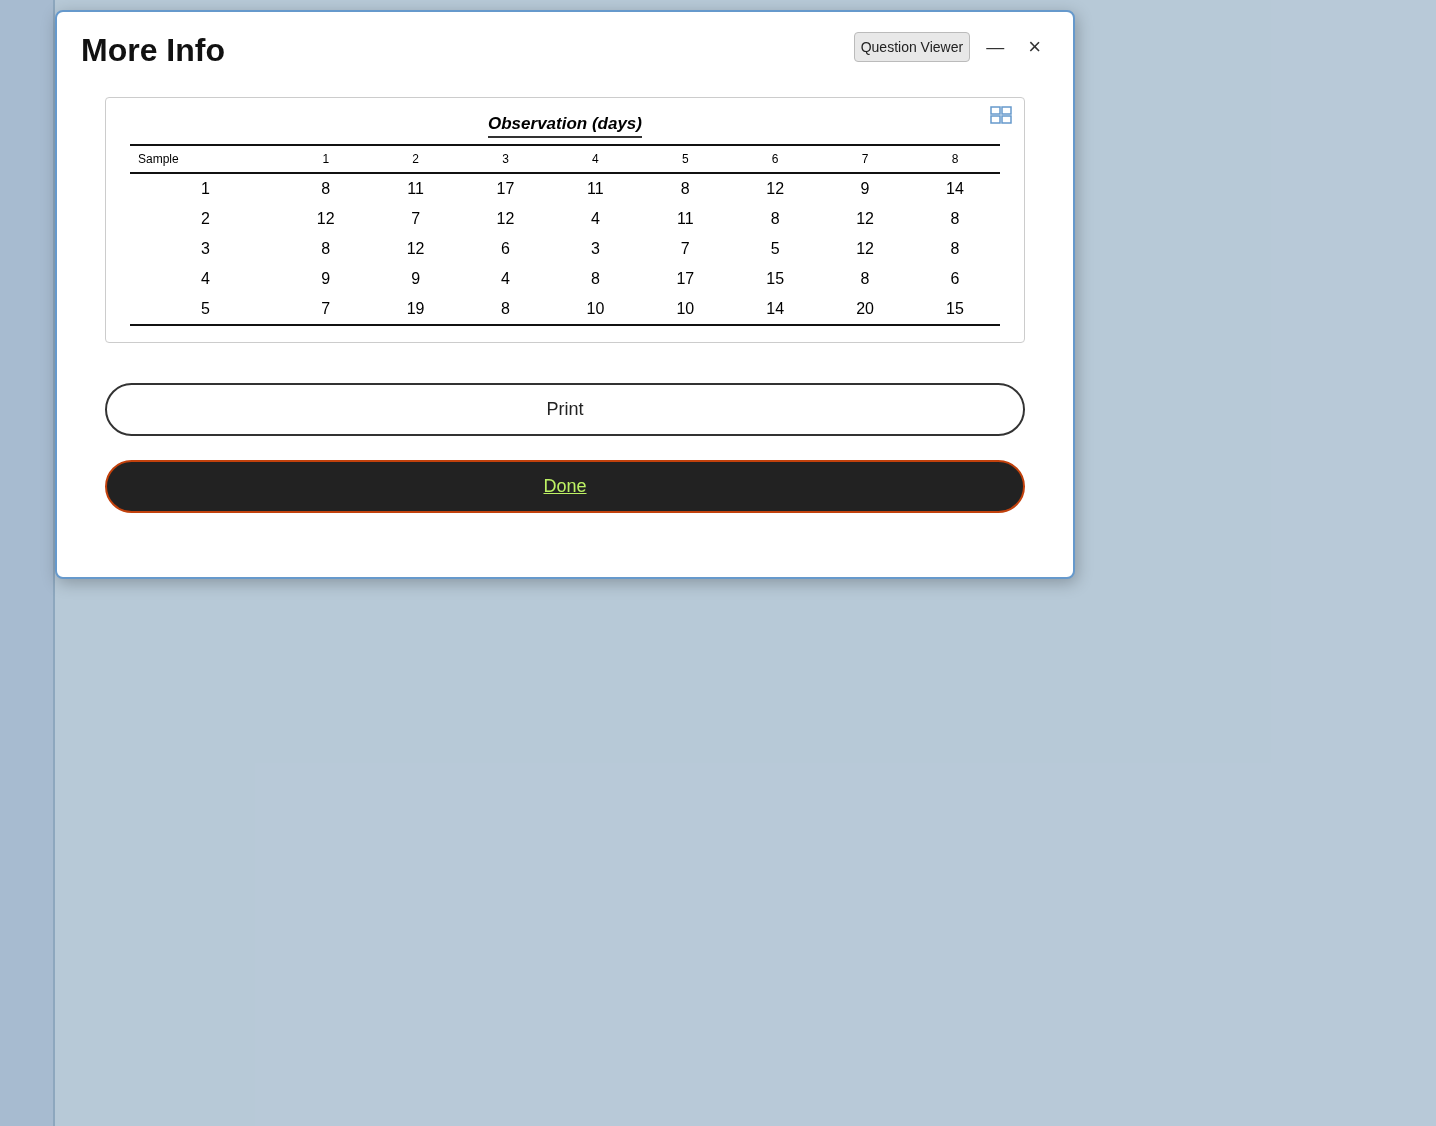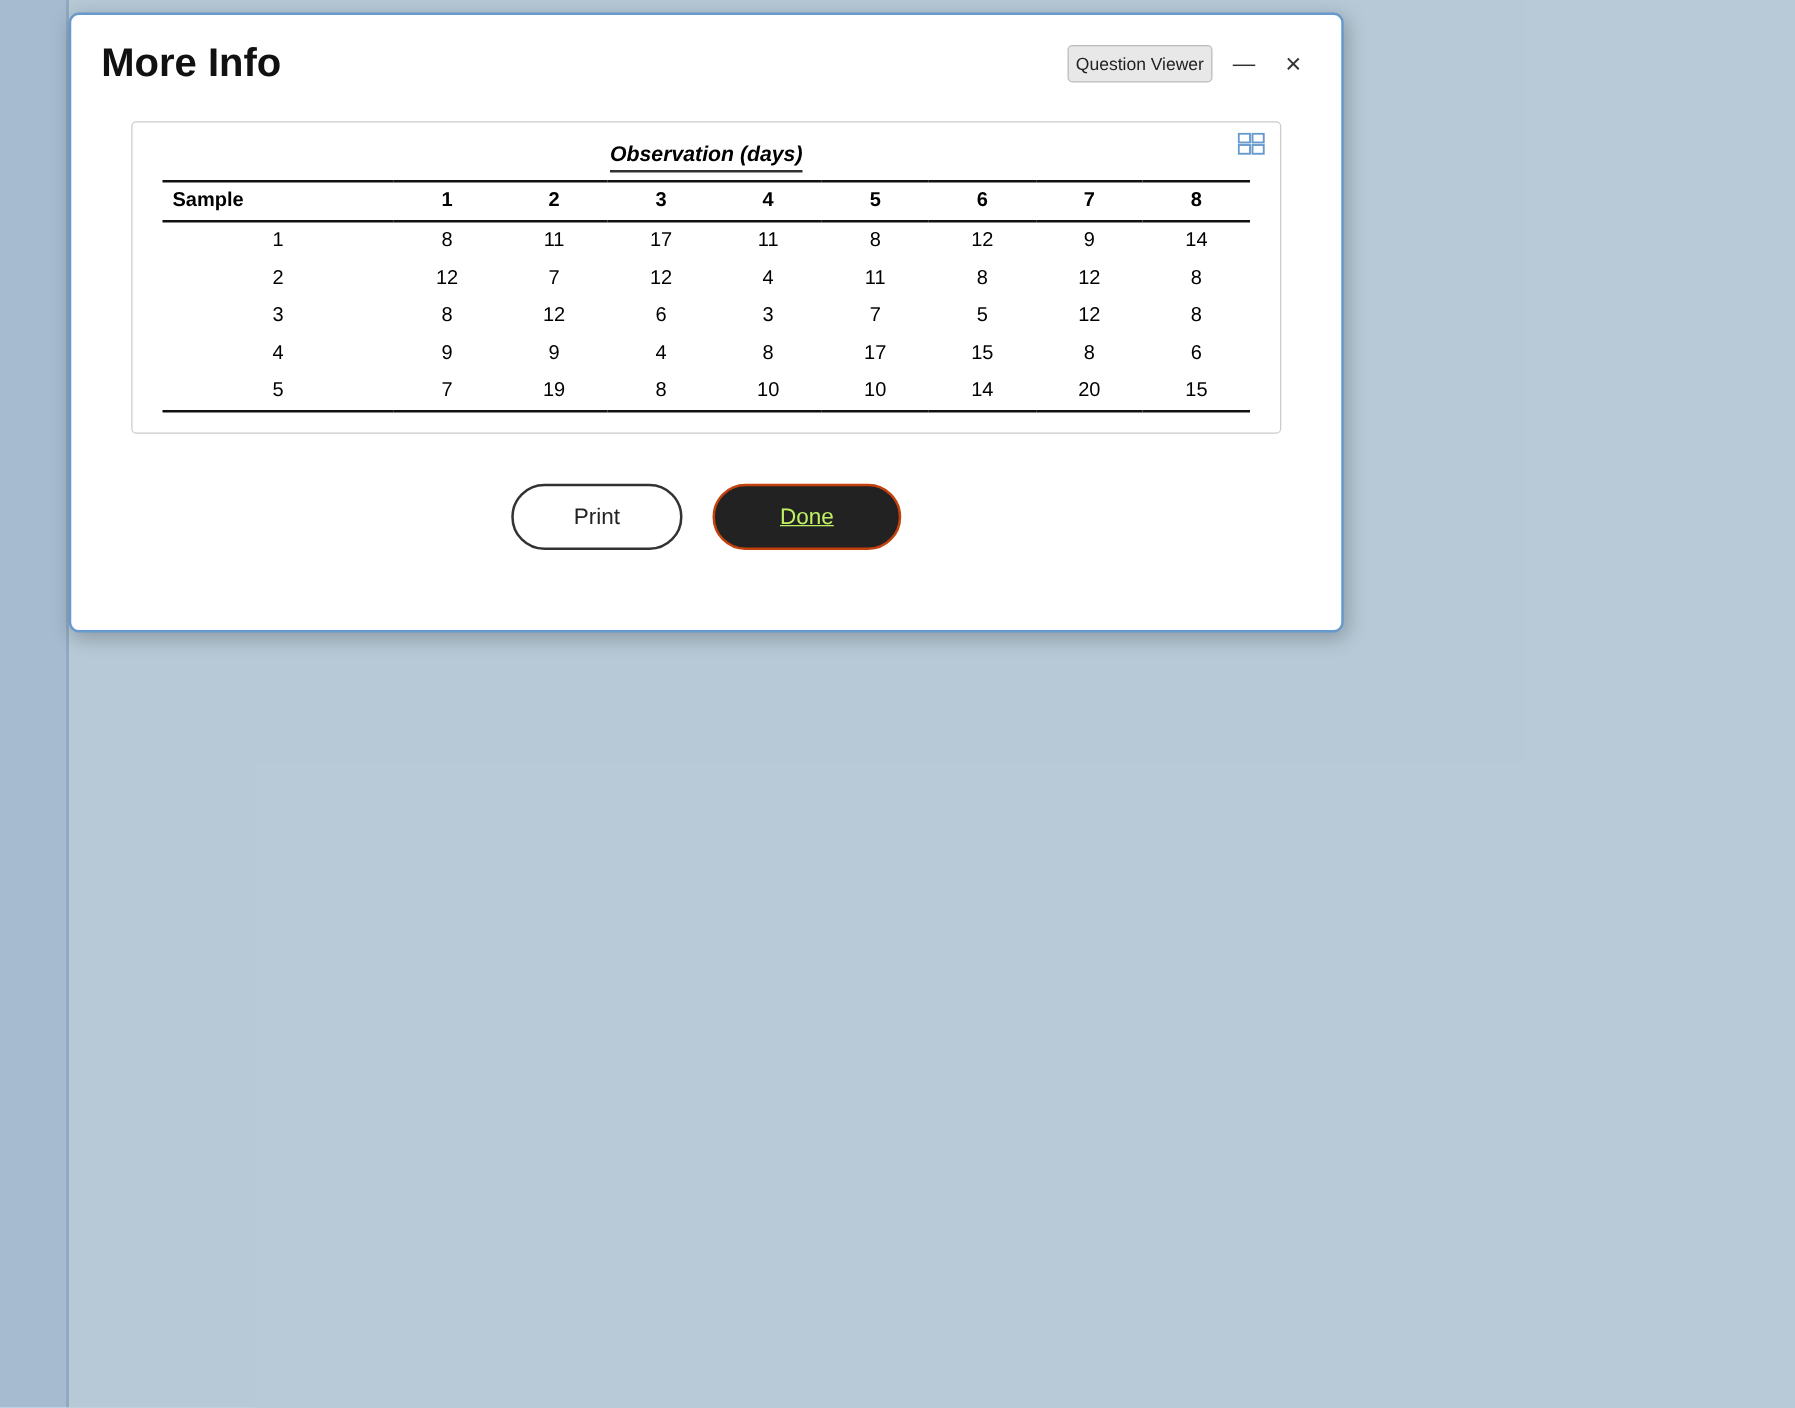--- a/index.html
+++ b/index.html
@@ -48,21 +48,21 @@
       background: #ffffff;
       border: 2px solid #6699cc;
       border-radius: 8px;
       padding: 0;
       box-shadow: 2px 4px 16px rgba(0,0,0,0.25);
     }
 
     .modal-header {
       padding: 20px 24px 12px 24px;
       display: flex;
-      align-items: center;
+      align-items: flex-start;
       justify-content: space-between;
       border-bottom: none;
     }
 
     .modal-title {
       font-size: 32px;
       font-weight: bold;
       color: #111;
     }
 
@@ -137,26 +137,26 @@
       border-bottom: none;
     }
 
     .data-table .obs-header-row td span {
       display: inline-block;
       border-bottom: 2px solid #333;
       padding-bottom: 2px;
     }
 
     .data-table .col-header-row th {
-      font-weight: bold;
+      font-weight: normal;
       text-align: center;
       padding: 6px 8px;
       border-top: 2px solid #111;
       border-bottom: 2px solid #111;
-      font-size: 16px;
+      font-size: 12px;
     }
 
     .data-table .col-header-row th:first-child {
       text-align: left;
     }
 
     .data-table tbody tr td {
       text-align: center;
       padding: 6px 8px;
       font-size: 16px;
@@ -166,23 +166,24 @@
       border-bottom: 2px solid #111;
     }
 
     .data-table tbody tr td:first-child {
       text-align: center;
     }
 
     
     .modal-footer {
       display: flex;
-      justify-content: center;
+      justify-content: flex-end;
       gap: 24px;
       padding-bottom: 32px;
+      flex-direction: column;
     }
 
     .print-btn {
       background: #ffffff;
       border: 2px solid #333;
       border-radius: 50px;
       padding: 14px 48px;
       font-size: 18px;
       cursor: pointer;
       color: #222;

